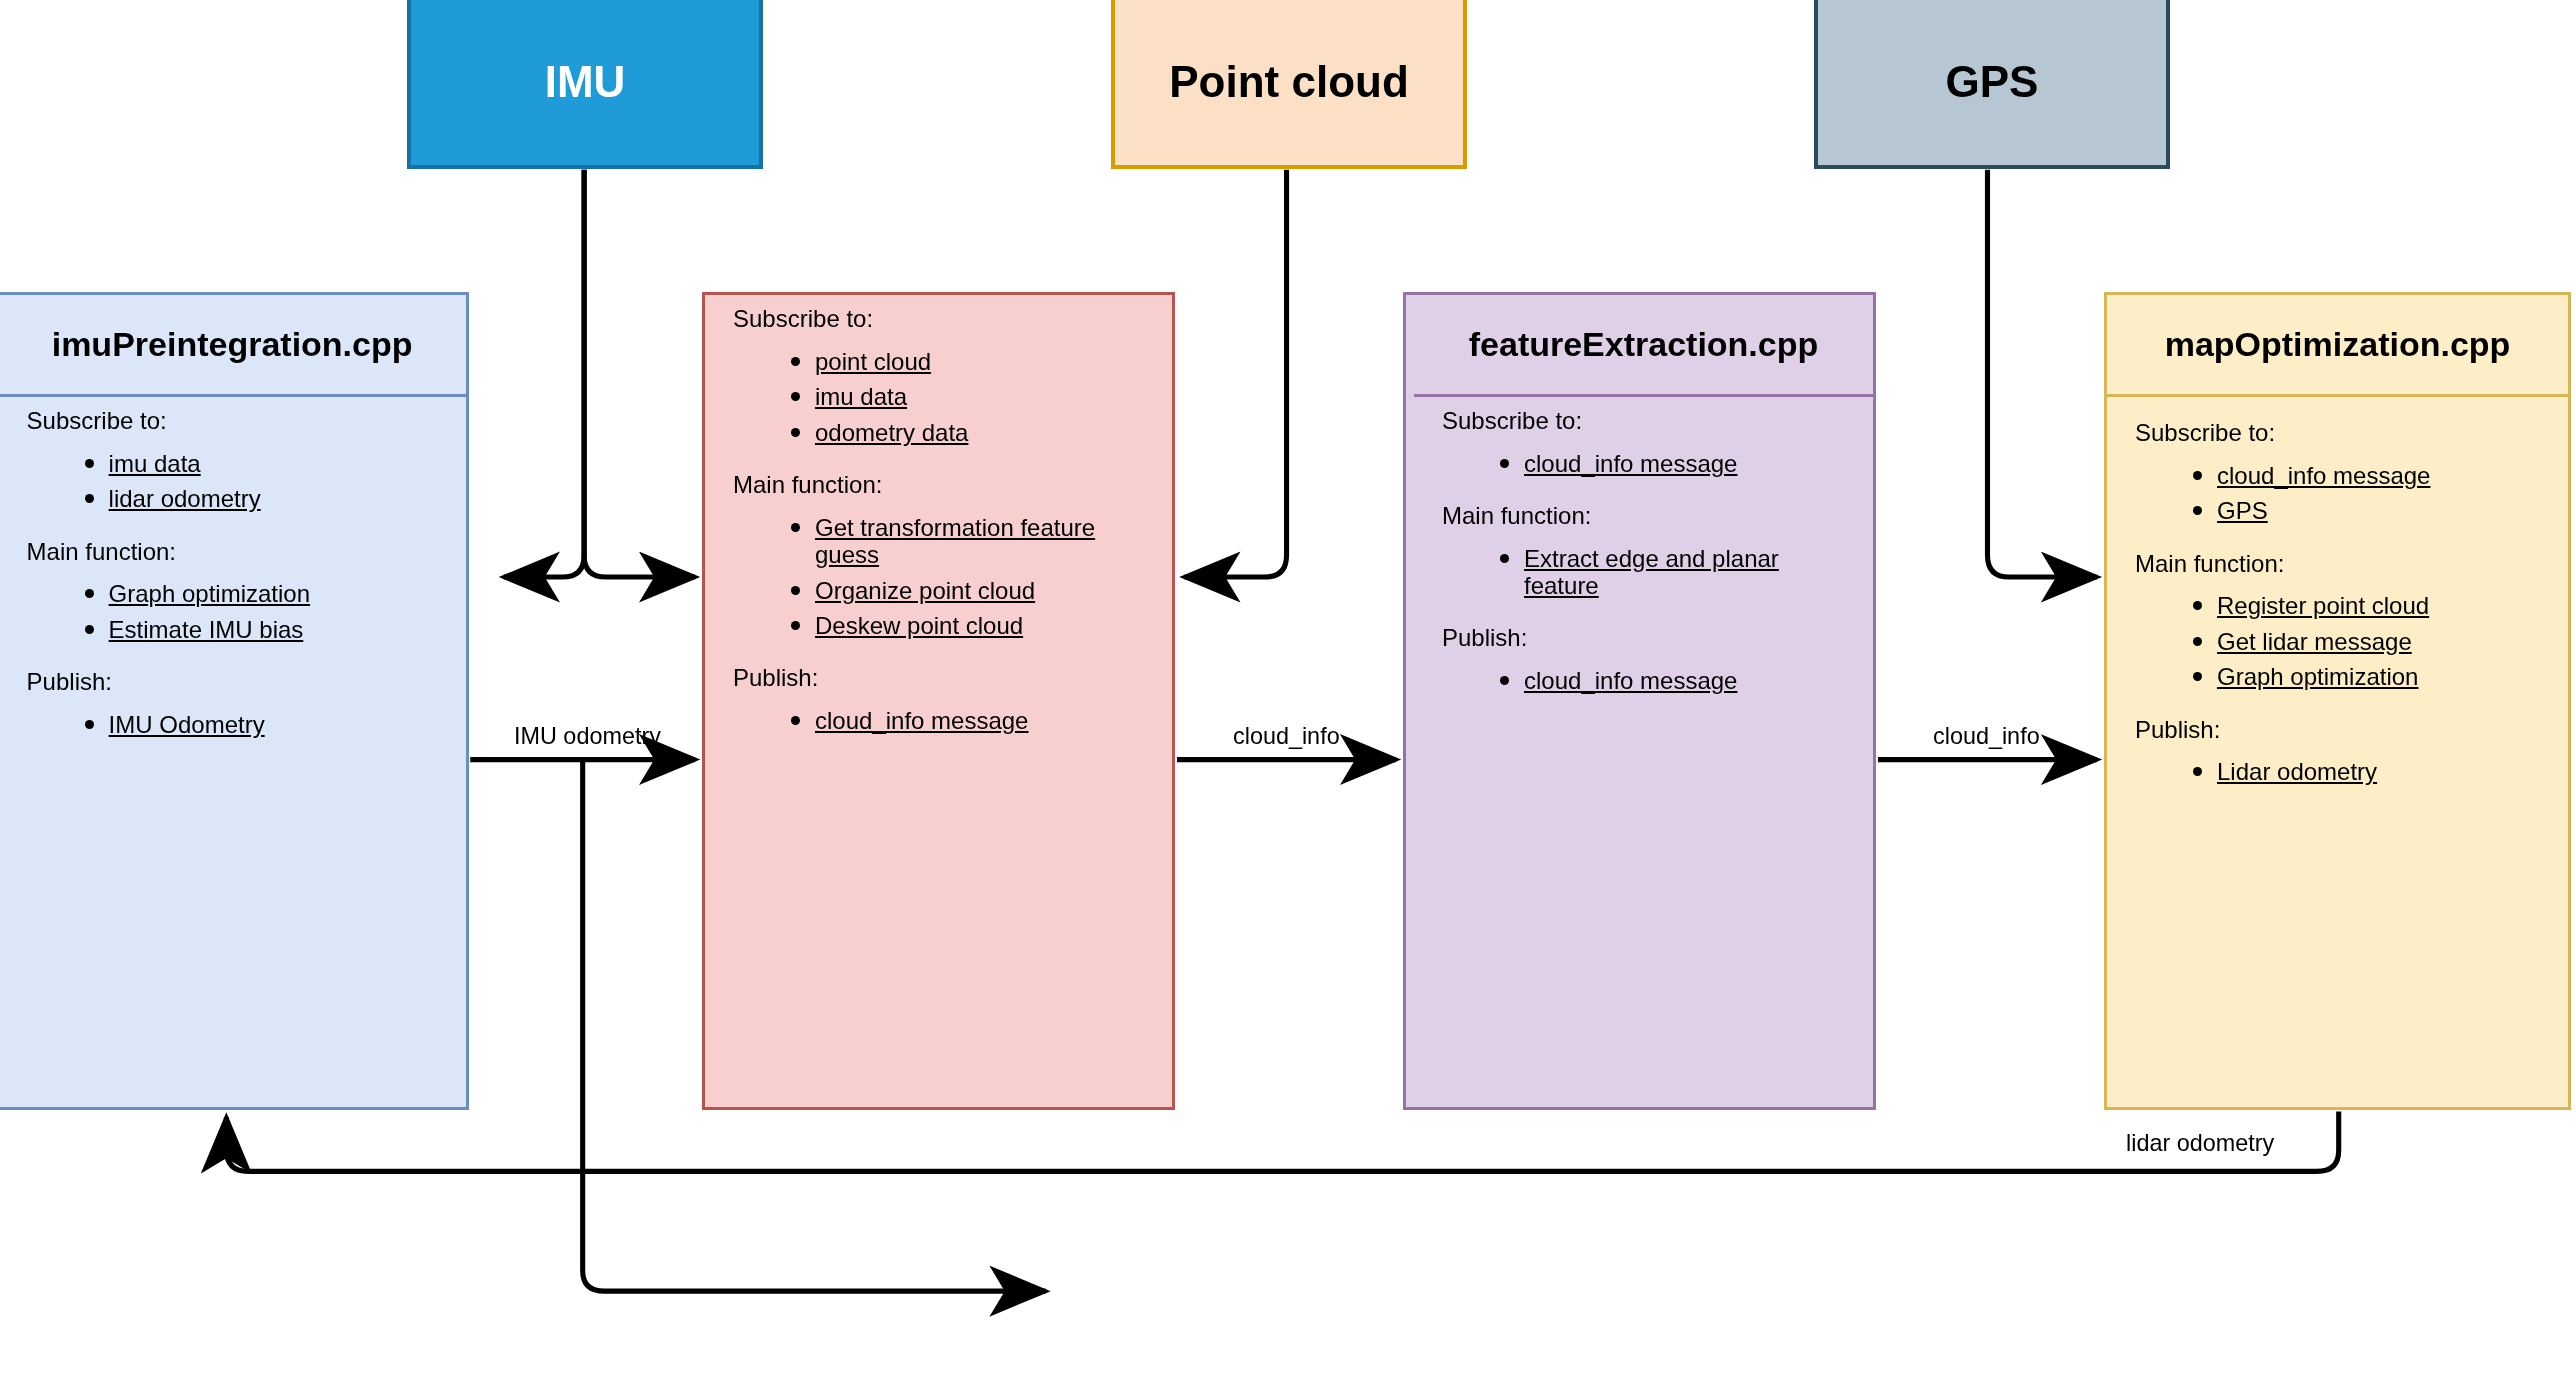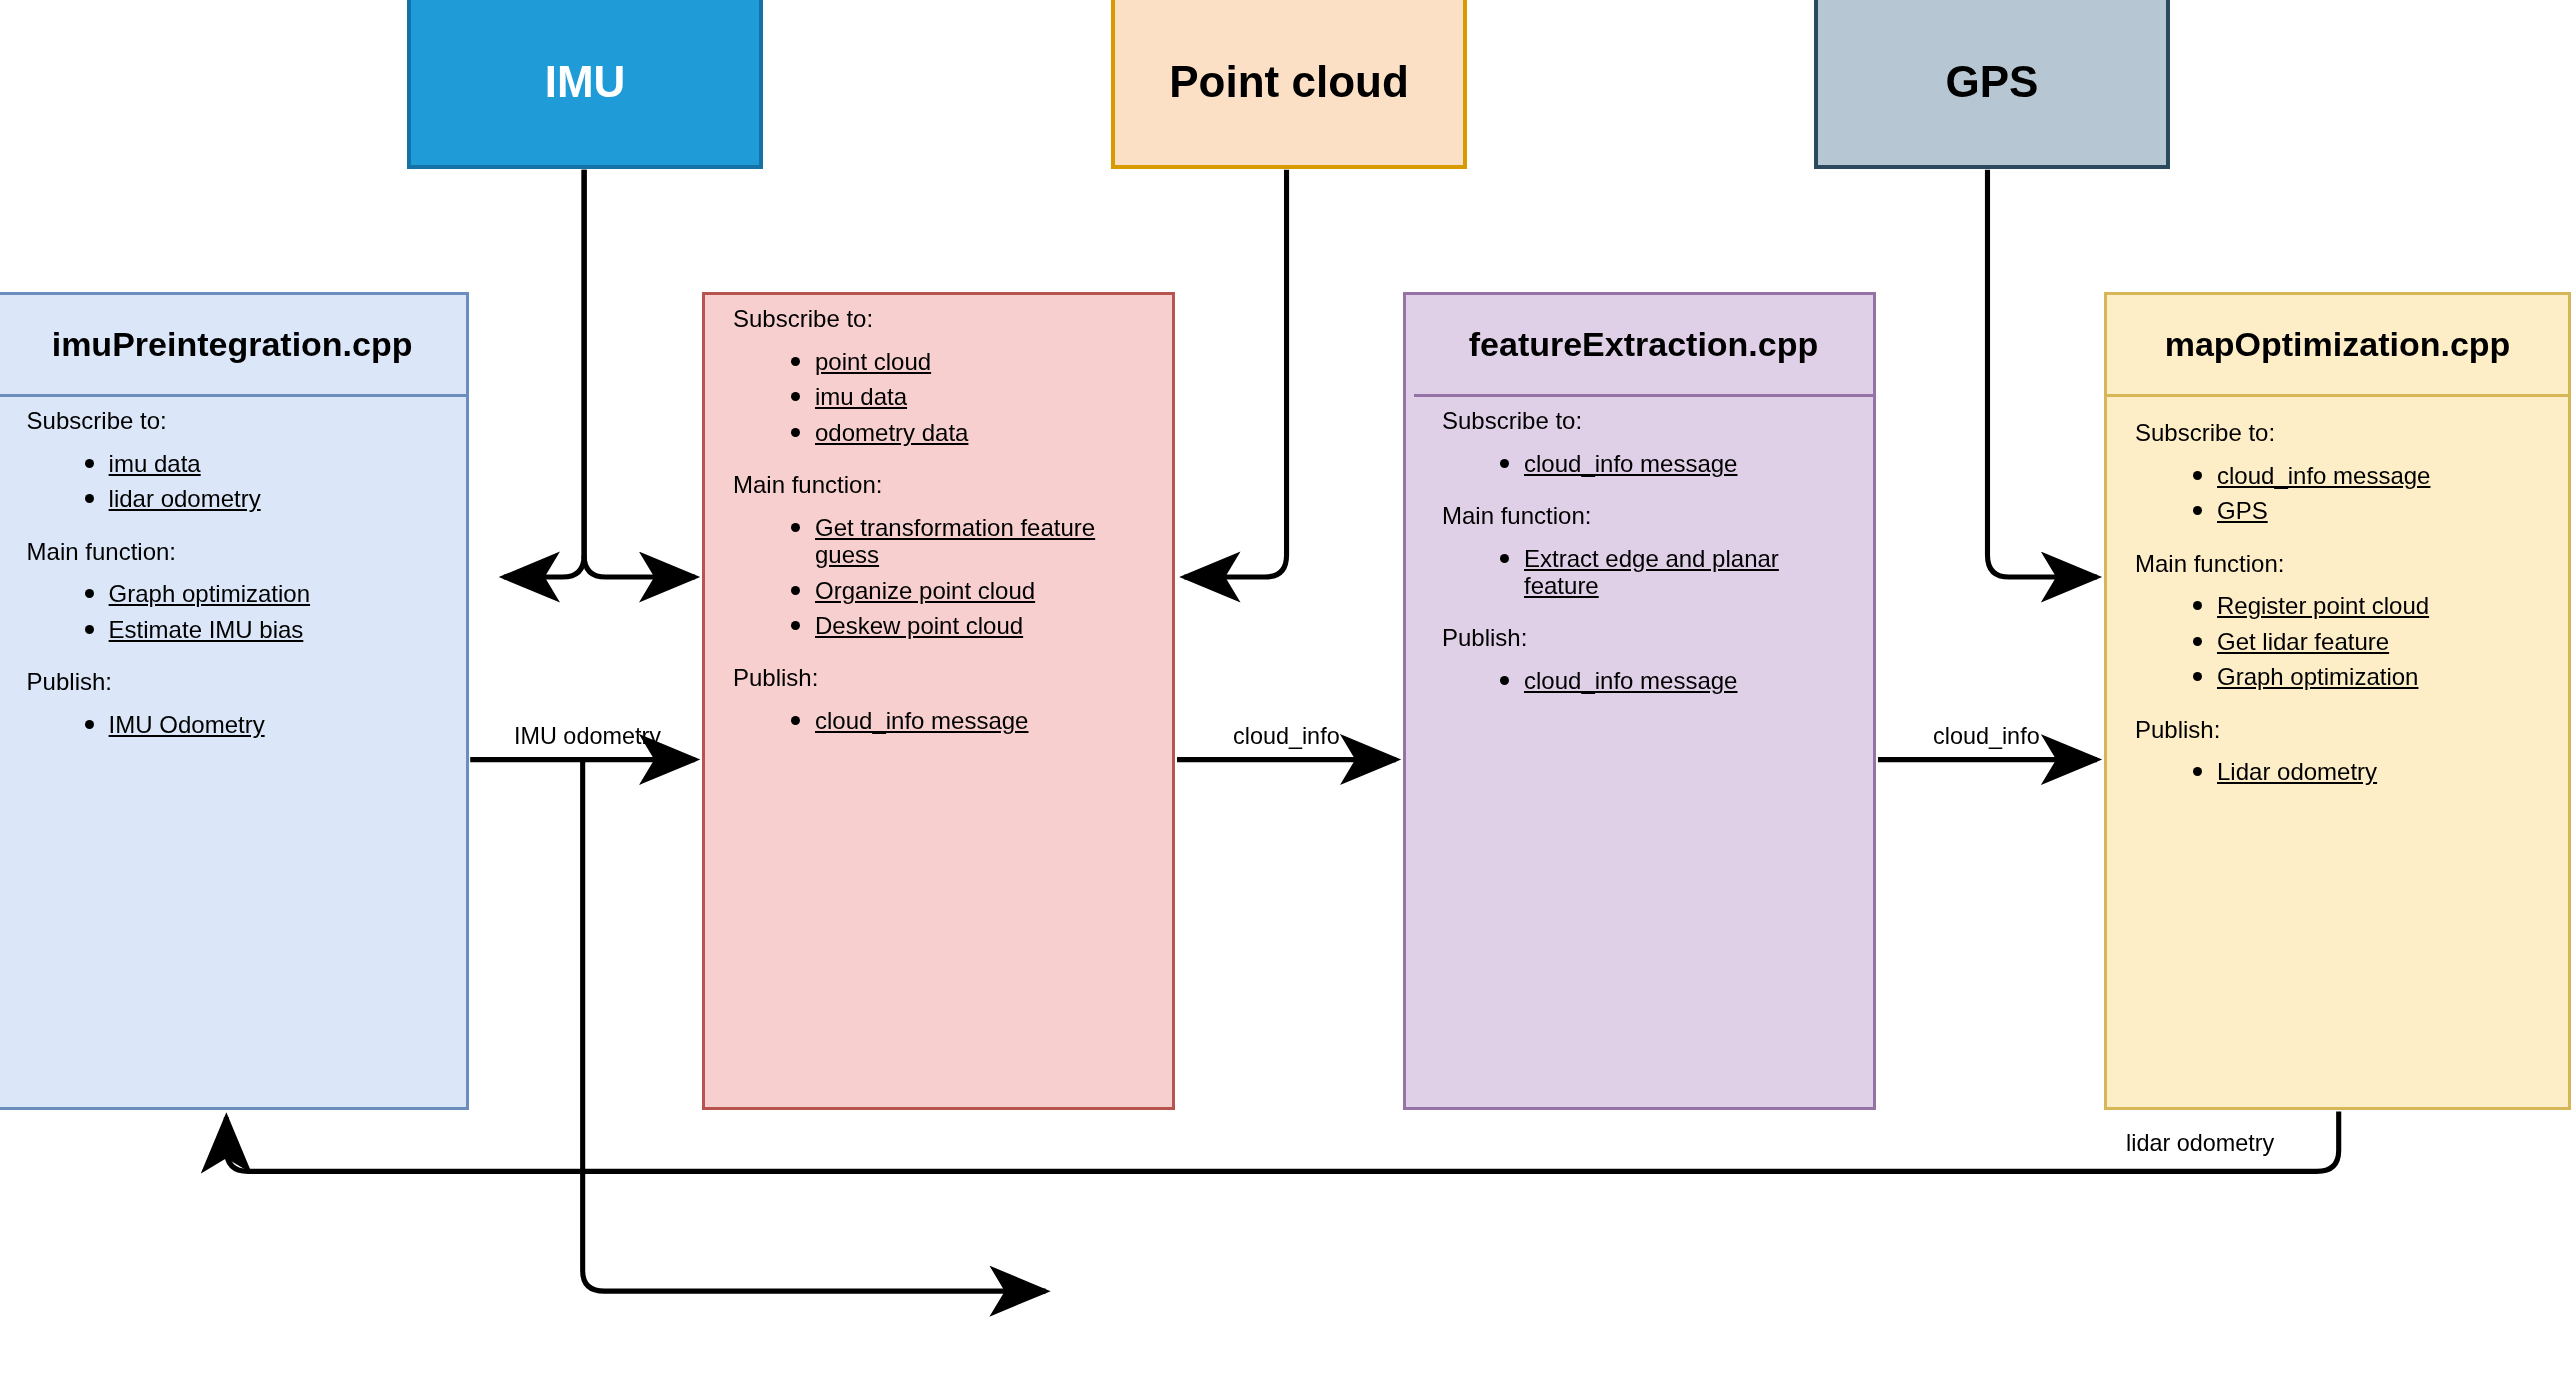--- a/index.html
+++ b/index.html
@@ -268,21 +268,21 @@
     <div class="title">mapOptimization.cpp</div>
     <div class="body">
       <p class="sec">Subscribe to:</p>
       <ul>
         <li>cloud_info message</li>
         <li>GPS</li>
       </ul>
       <p class="sec">Main function:</p>
       <ul>
         <li>Register point cloud</li>
-        <li>Get lidar feature</li>
+        <li>Get lidar message</li>
         <li>Graph optimization</li>
       </ul>
       <p class="sec">Publish:</p>
       <ul>
         <li>Lidar odometry</li>
       </ul>
     </div>
   </div>
 
 

